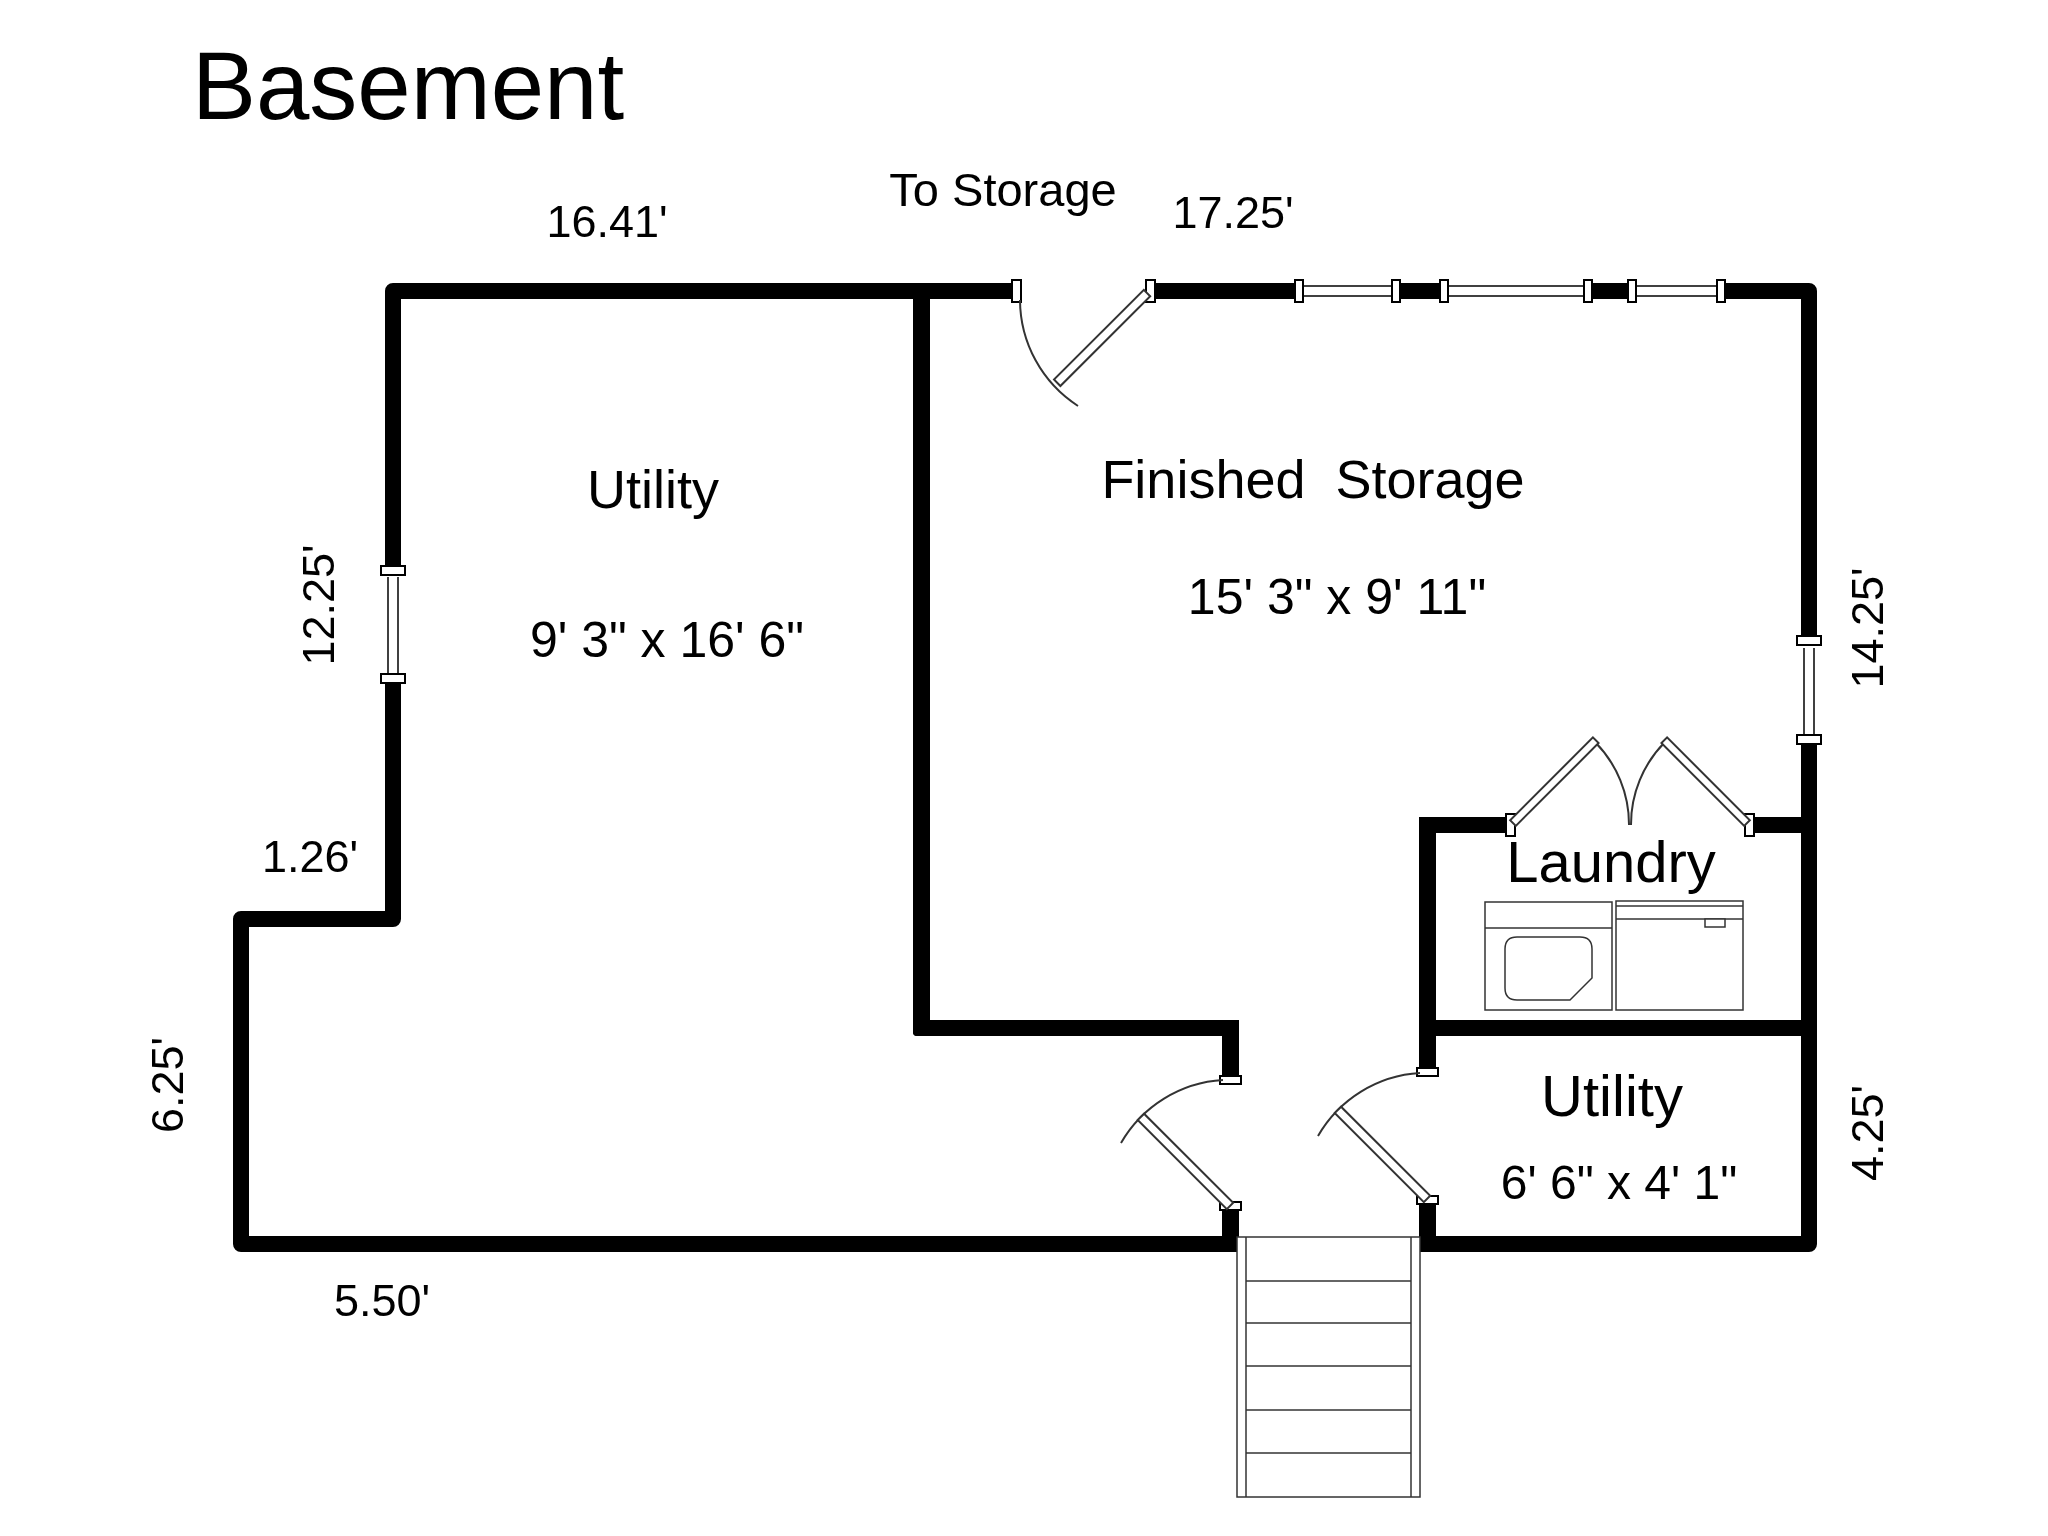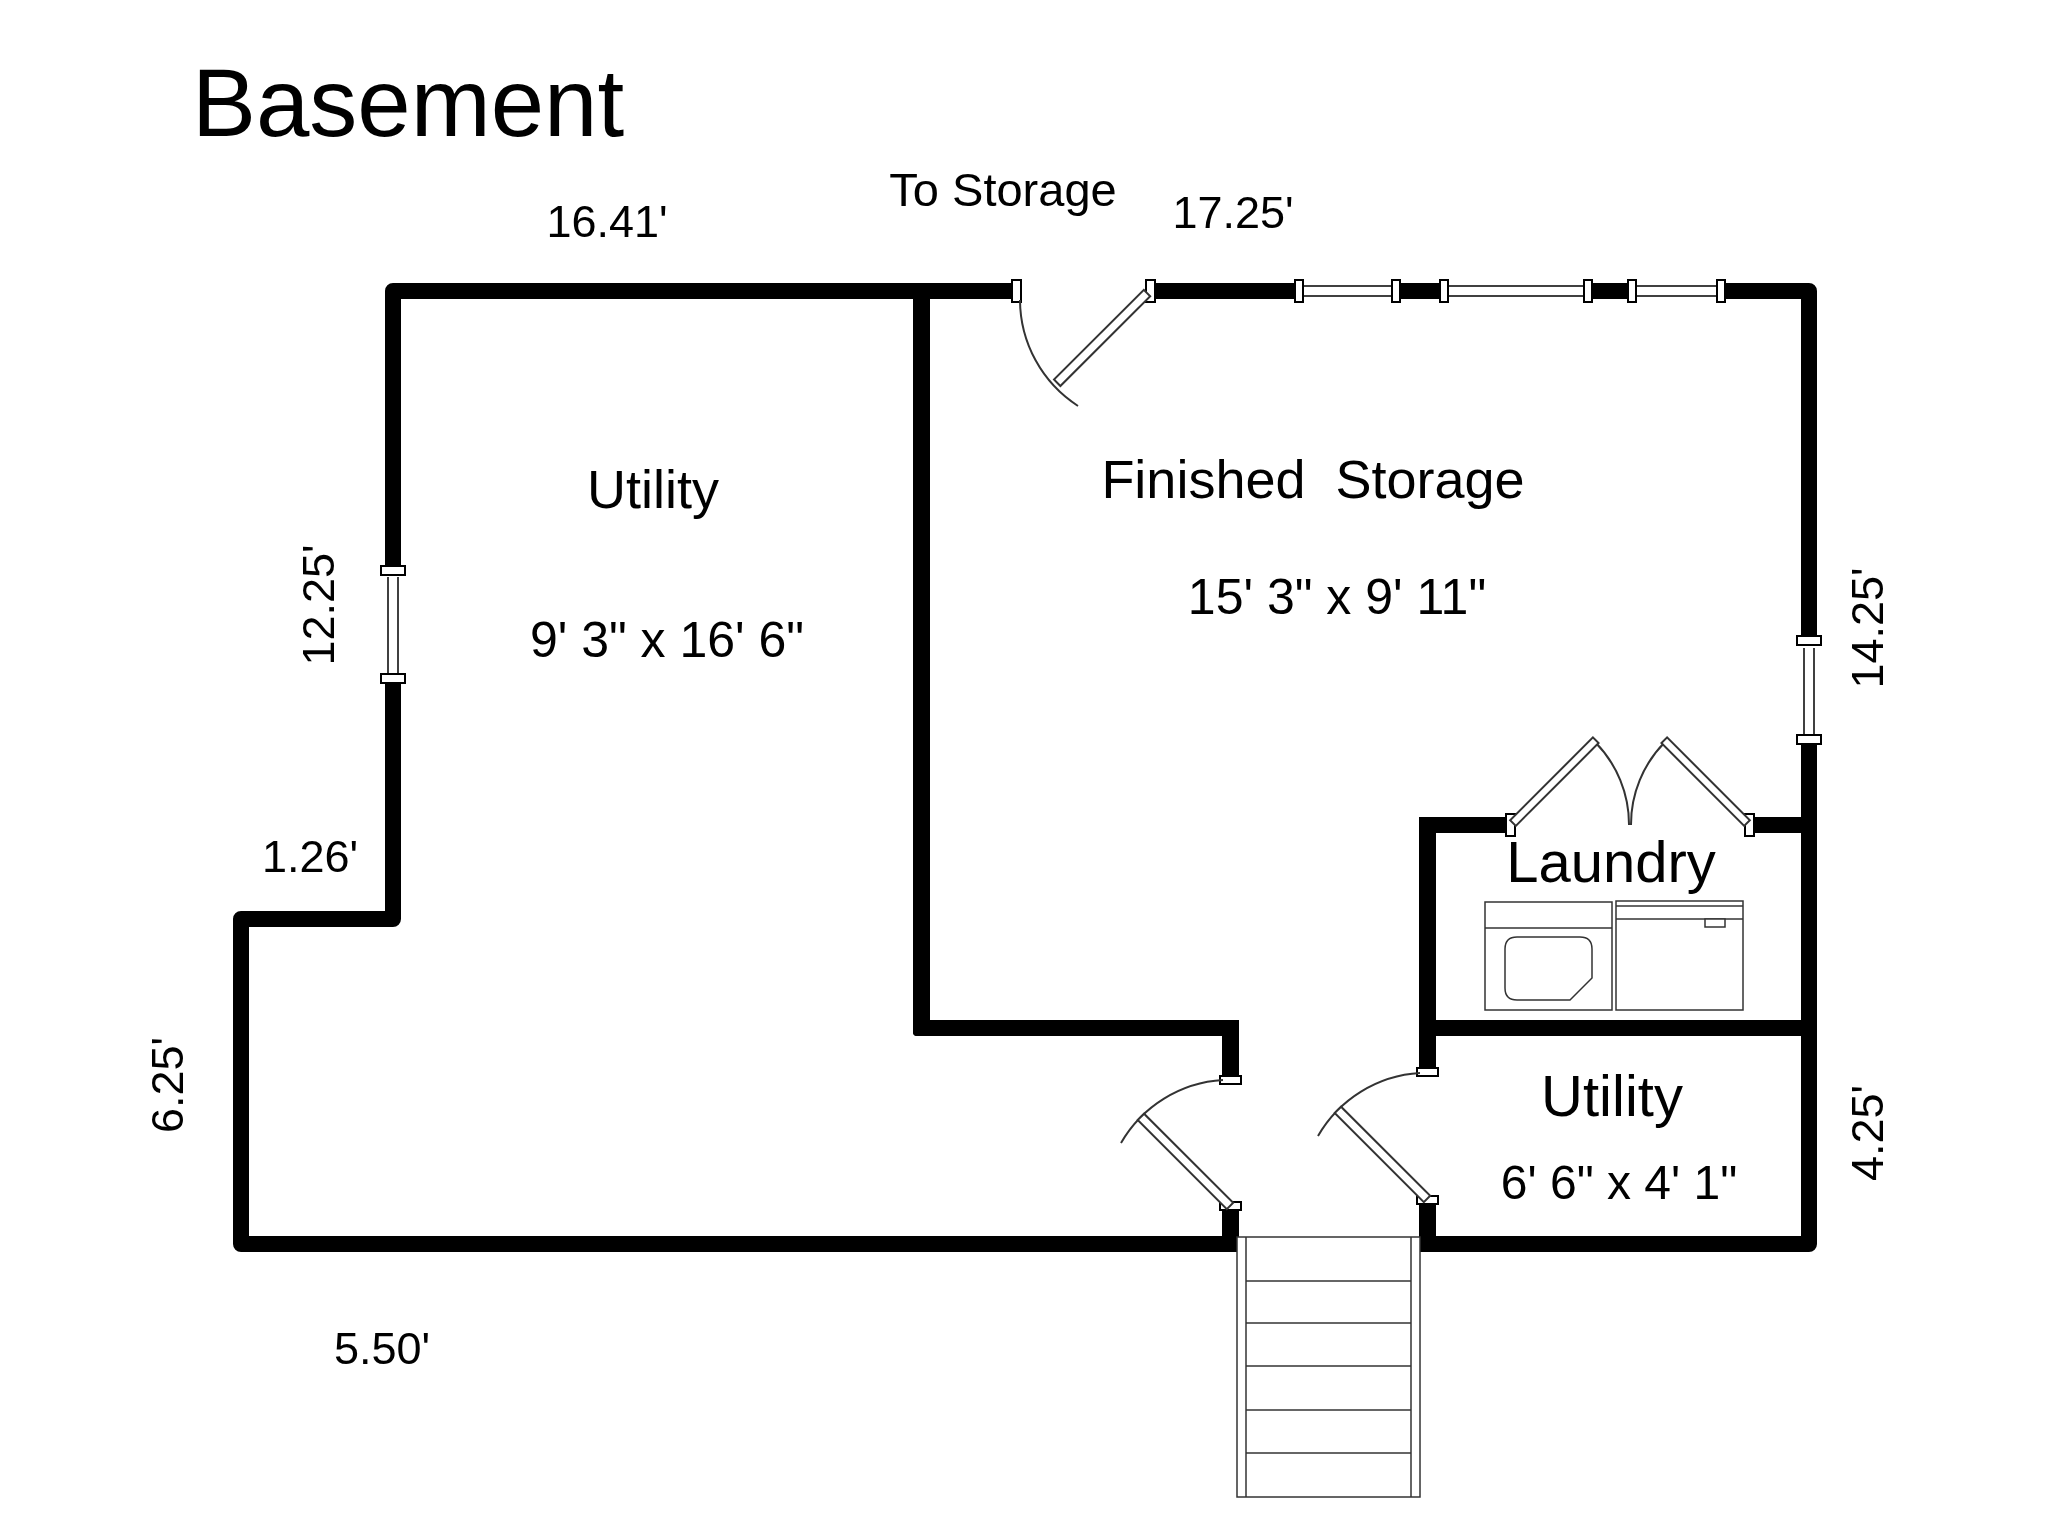--- a/index.html
+++ b/index.html
@@ -141,29 +141,29 @@
       </g>
       <g>
         <rect x="1616" y="901" width="127" height="109"></rect>
         <line x1="1616" y1="906" x2="1743" y2="906"></line>
         <line x1="1616" y1="919" x2="1743" y2="919"></line>
         <rect x="1705" y="919" width="20" height="8"></rect>
       </g>
     </g>
   </svg>
 
-  <div class="lbl title" style="left:408px;top:103px;">Basement</div>
+  <div class="lbl title" style="left:408px;top:86px;">Basement</div>
   <div class="lbl garage" style="left:1003px;top:189px;">To Storage</div>
 
   <div class="lbl dim" style="left:607px;top:221px;">16.41'</div>
   <div class="lbl dim" style="left:1233px;top:212px;">17.25'</div>
   <div class="lbl dim v" style="left:318px;top:605px;">12.25'</div>
   <div class="lbl dim" style="left:310px;top:856px;">1.26'</div>
   <div class="lbl dim v" style="left:167px;top:1085px;">6.25'</div>
-  <div class="lbl dim" style="left:382px;top:1348px;">5.50'</div>
+  <div class="lbl dim" style="left:382px;top:1300px;">5.50'</div>
   <div class="lbl dim v" style="left:1867px;top:628px;">14.25'</div>
   <div class="lbl dim v" style="left:1867px;top:1133px;">4.25'</div>
 
   <div class="lbl room" style="left:653px;top:489px;">Utility</div>
   <div class="lbl size" style="left:667px;top:640px;">9' 3" x 16' 6"</div>
 
   <div class="lbl room" style="left:1313px;top:479px;">Finished  Storage</div>
   <div class="lbl size" style="left:1337px;top:597px;">15' 3" x 9' 11"</div>
 
   <div class="lbl room-sm" style="left:1611px;top:862px;">Laundry</div>

